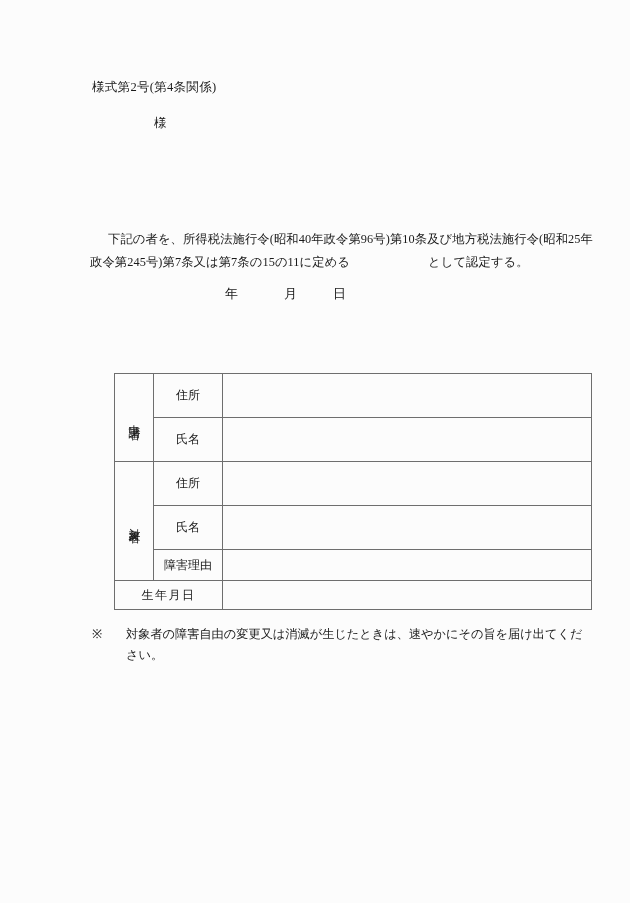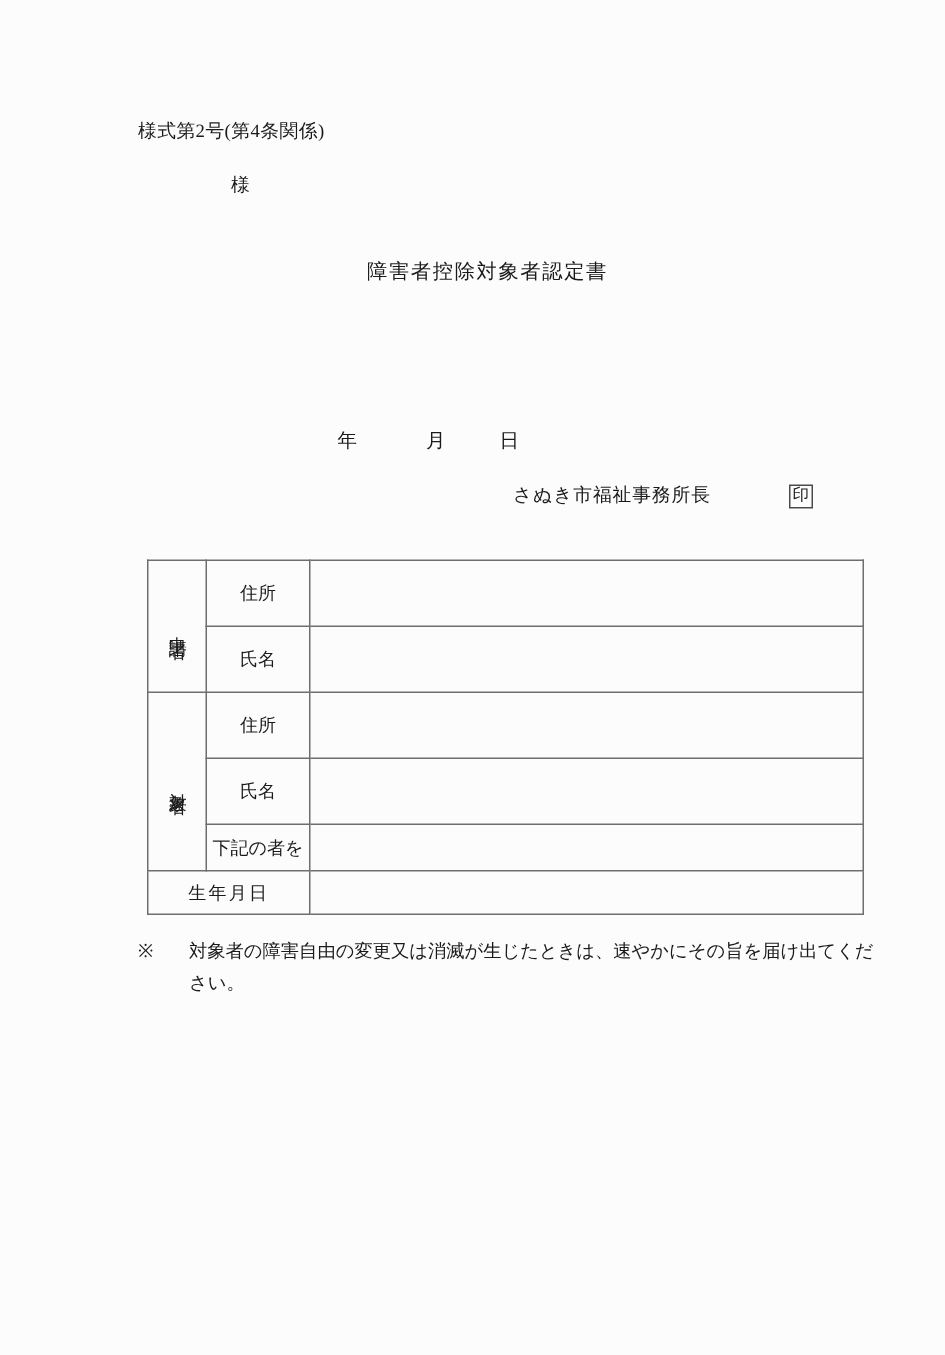--- a/index.html
+++ b/index.html
@@ -112,21 +112,21 @@
     border: 1px solid #4a4a4a;
     font-size: 11px;
     line-height: 1;
     margin-left: 52px;
     box-sizing: border-box;
   }
 
   
   .form-table {
     position: absolute;
-    left: 78px;
+    left: 94px;
     top: 373px;
     width: 474px;
     border-collapse: collapse;
     table-layout: fixed;
   }
   .form-table td {
     border: 1px solid #6e6e6e;
     font-size: 12px;
     padding: 0;
     text-align: center;
@@ -186,31 +186,32 @@
 </style>
 </head>
 <body>
 
 <div class="page">
 
   <div class="form-code">様式第2号(第4条関係)</div>
 
   <div class="addressee">様</div>
 
-  <div class="doc-title">障害者控除対象者認定書</div>
-
+
+  <div class="body-text">
+    <div class="body-line first">下記の者を、所得税法施行令(昭和40年政令第96号)第10条及び地方税法施行令(昭和25年</div>
+    <div class="body-line">
+      <span>政令第245号)第7条又は第7条の15の11に定める</span><span class="blank-gap"></span><span>として認定する。</span>
+    </div>
+  </div>
 
   <div class="date-line">
     <span>年</span><span class="sp"></span><span>月</span><span class="sp2"></span><span>日</span>
   </div>
 
-  <div class="issuer-line">
-    <span class="issuer-name">さぬき市福祉事務所長</span>
-    <span class="seal-box">印</span>
-  </div>
 
   <table class="form-table">
     <tbody>
       <tr>
         <td class="col-group vertical-label" rowspan="2">
           <span>申請者</span>
         </td>
         <td class="col-label">住所</td>
         <td class="col-value"></td>
       </tr>
@@ -223,21 +224,21 @@
           <span>対象者</span>
         </td>
         <td class="col-label">住所</td>
         <td class="col-value"></td>
       </tr>
       <tr>
         <td class="col-label">氏名</td>
         <td class="col-value"></td>
       </tr>
       <tr>
-        <td class="col-label row-dob">下記の者を</td>
+        <td class="col-label row-dob">障害理由</td>
         <td class="col-value row-dob"></td>
       </tr>
       <tr>
         <td class="wide-label row-reason" colspan="2">生年月日</td>
         <td class="col-value row-reason"></td>
       </tr>
     </tbody>
   </table>
 
   <div class="footnote">

